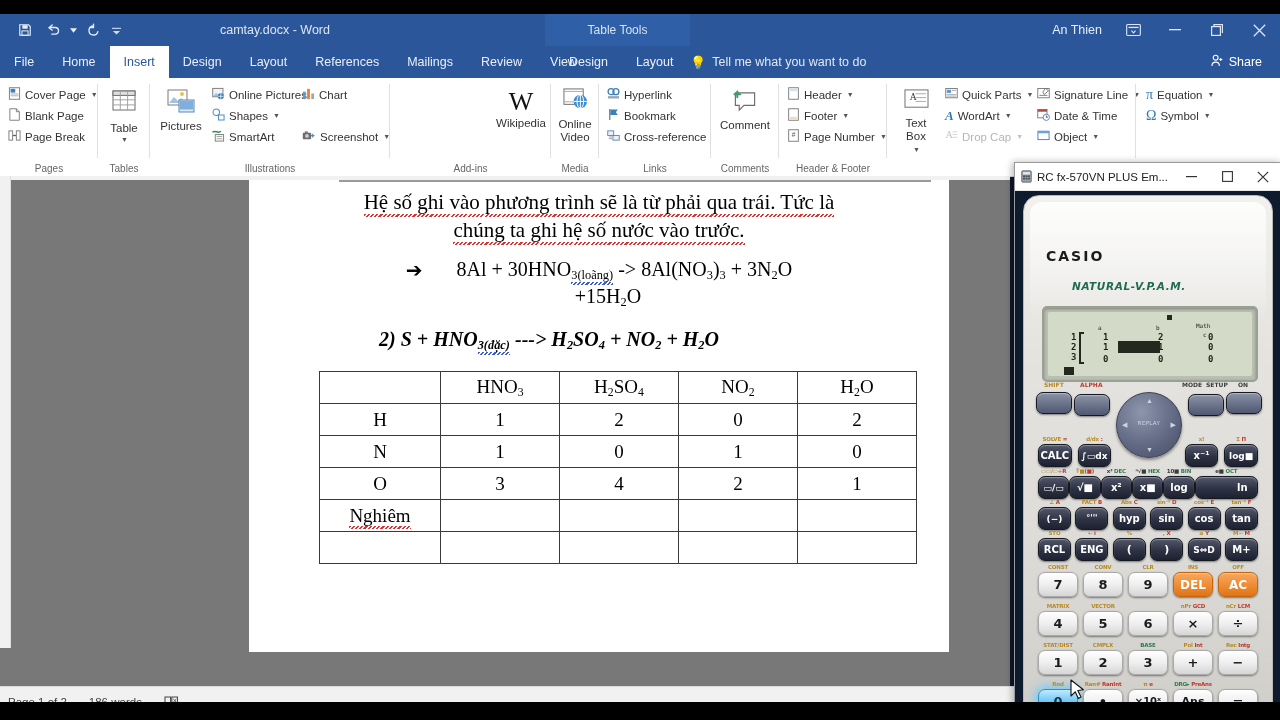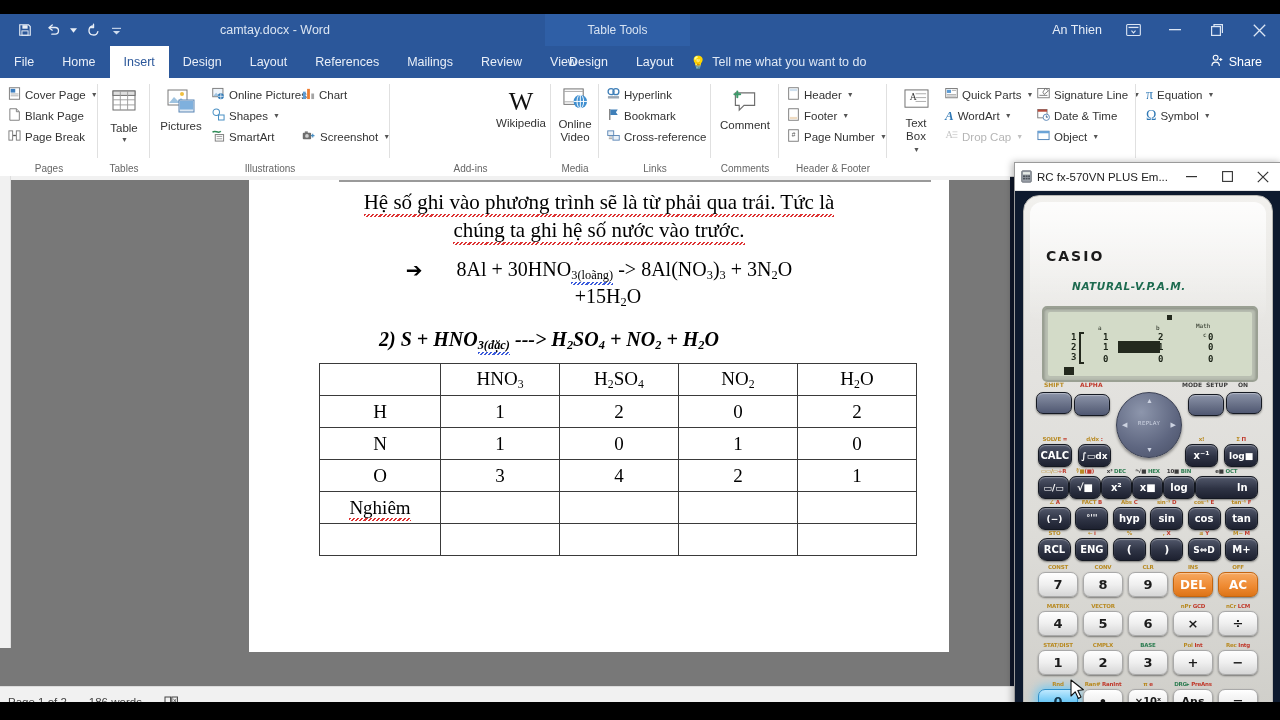--- a/index.html
+++ b/index.html
@@ -576,21 +576,21 @@
             </span>
           </div>
           <div style="text-align:center;font-size:20px;font-family:'Liberation Serif',serif;margin-top:2px;padding-left:18px;">
             <span>+15H</span><sub>2</sub><span>O</span>
           </div>
 
           <div class="eq2" style="margin-top:18px;padding-right:100px;">
             <span>2) S + HNO</span><sub class="sqb">3(đặc)</sub><span> ---&gt; H</span><sub>2</sub><span>SO</span><sub>4</sub><span> + NO</span><sub>2</sub><span> + H</span><sub>2</sub><span>O</span>
           </div>
 
-          <table class="chem" style="margin:10px 0 0 56px;border-radius:14px;">
+          <table class="chem" style="margin:18px 0 0 56px;border-radius:14px;">
             <tbody>
                 <tr>
               <td class="c0"></td>
               <td class="cx">HNO<sub>3</sub></td>
               <td class="cx">H<sub>2</sub>SO<sub>4</sub></td>
               <td class="cx">NO<sub>2</sub></td>
               <td class="cx">H<sub>2</sub>O</td>
             </tr>
             <tr>
               <td class="c0">H</td>
@@ -805,21 +805,21 @@
                 <span class="klabel"><span class="y">cos⁻¹</span> <span class="r">E</span></span>
                 <span>cos</span>
               </div>
               <div class="key" style="width:31px;height:21px;font-size:10px;">
                 <span class="klabel"><span class="y">tan⁻¹</span> <span class="r">F</span></span>
                 <span>tan</span>
               </div>
             </div>
 
             <div class="krow" style="top:152px;">
-              <div class="key" style="width:31px;height:21px;font-size:10px;border-radius:9px;">
+              <div class="key" style="width:31px;height:21px;font-size:10px;">
                 <span class="klabel"><span class="y">STO</span></span>
                 <span>RCL</span>
               </div>
               <div class="key" style="width:31px;height:21px;font-size:10px;">
                 <span class="klabel"><span class="y">←</span> <span class="r">i</span></span>
                 <span>ENG</span>
               </div>
               <div class="key" style="width:31px;height:21px;font-size:11px;">
                 <span class="klabel"><span class="y">%</span></span>
                 <span>(</span>

